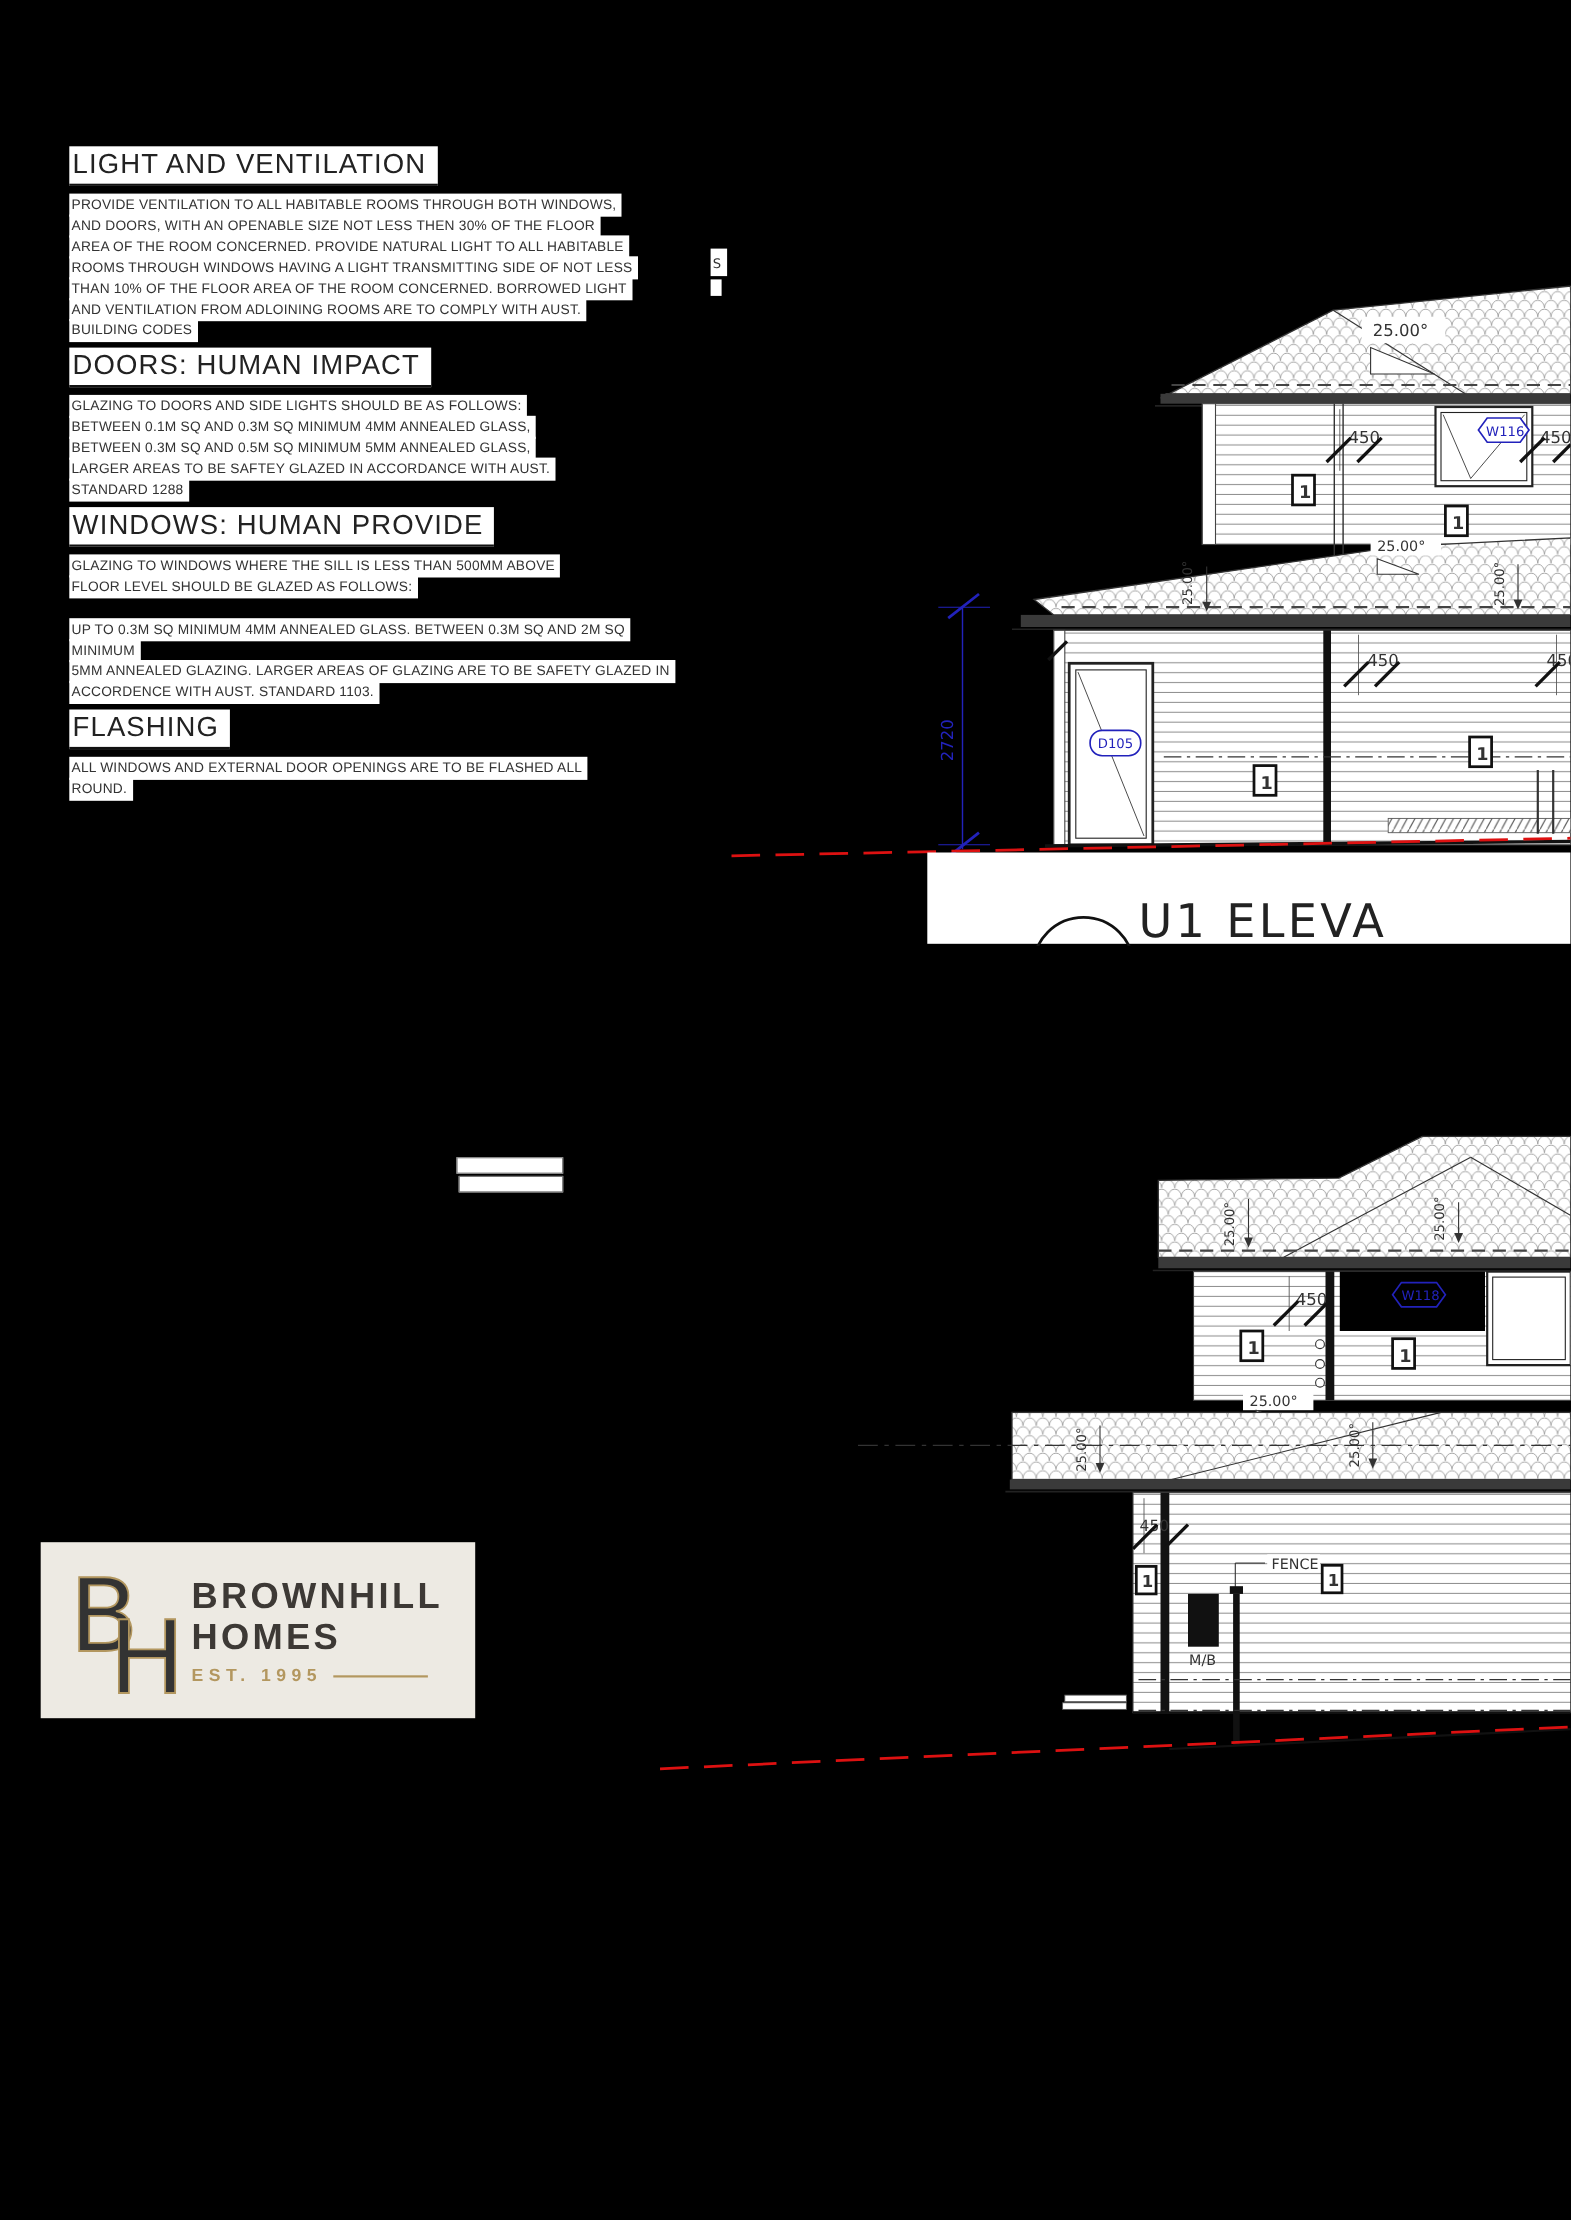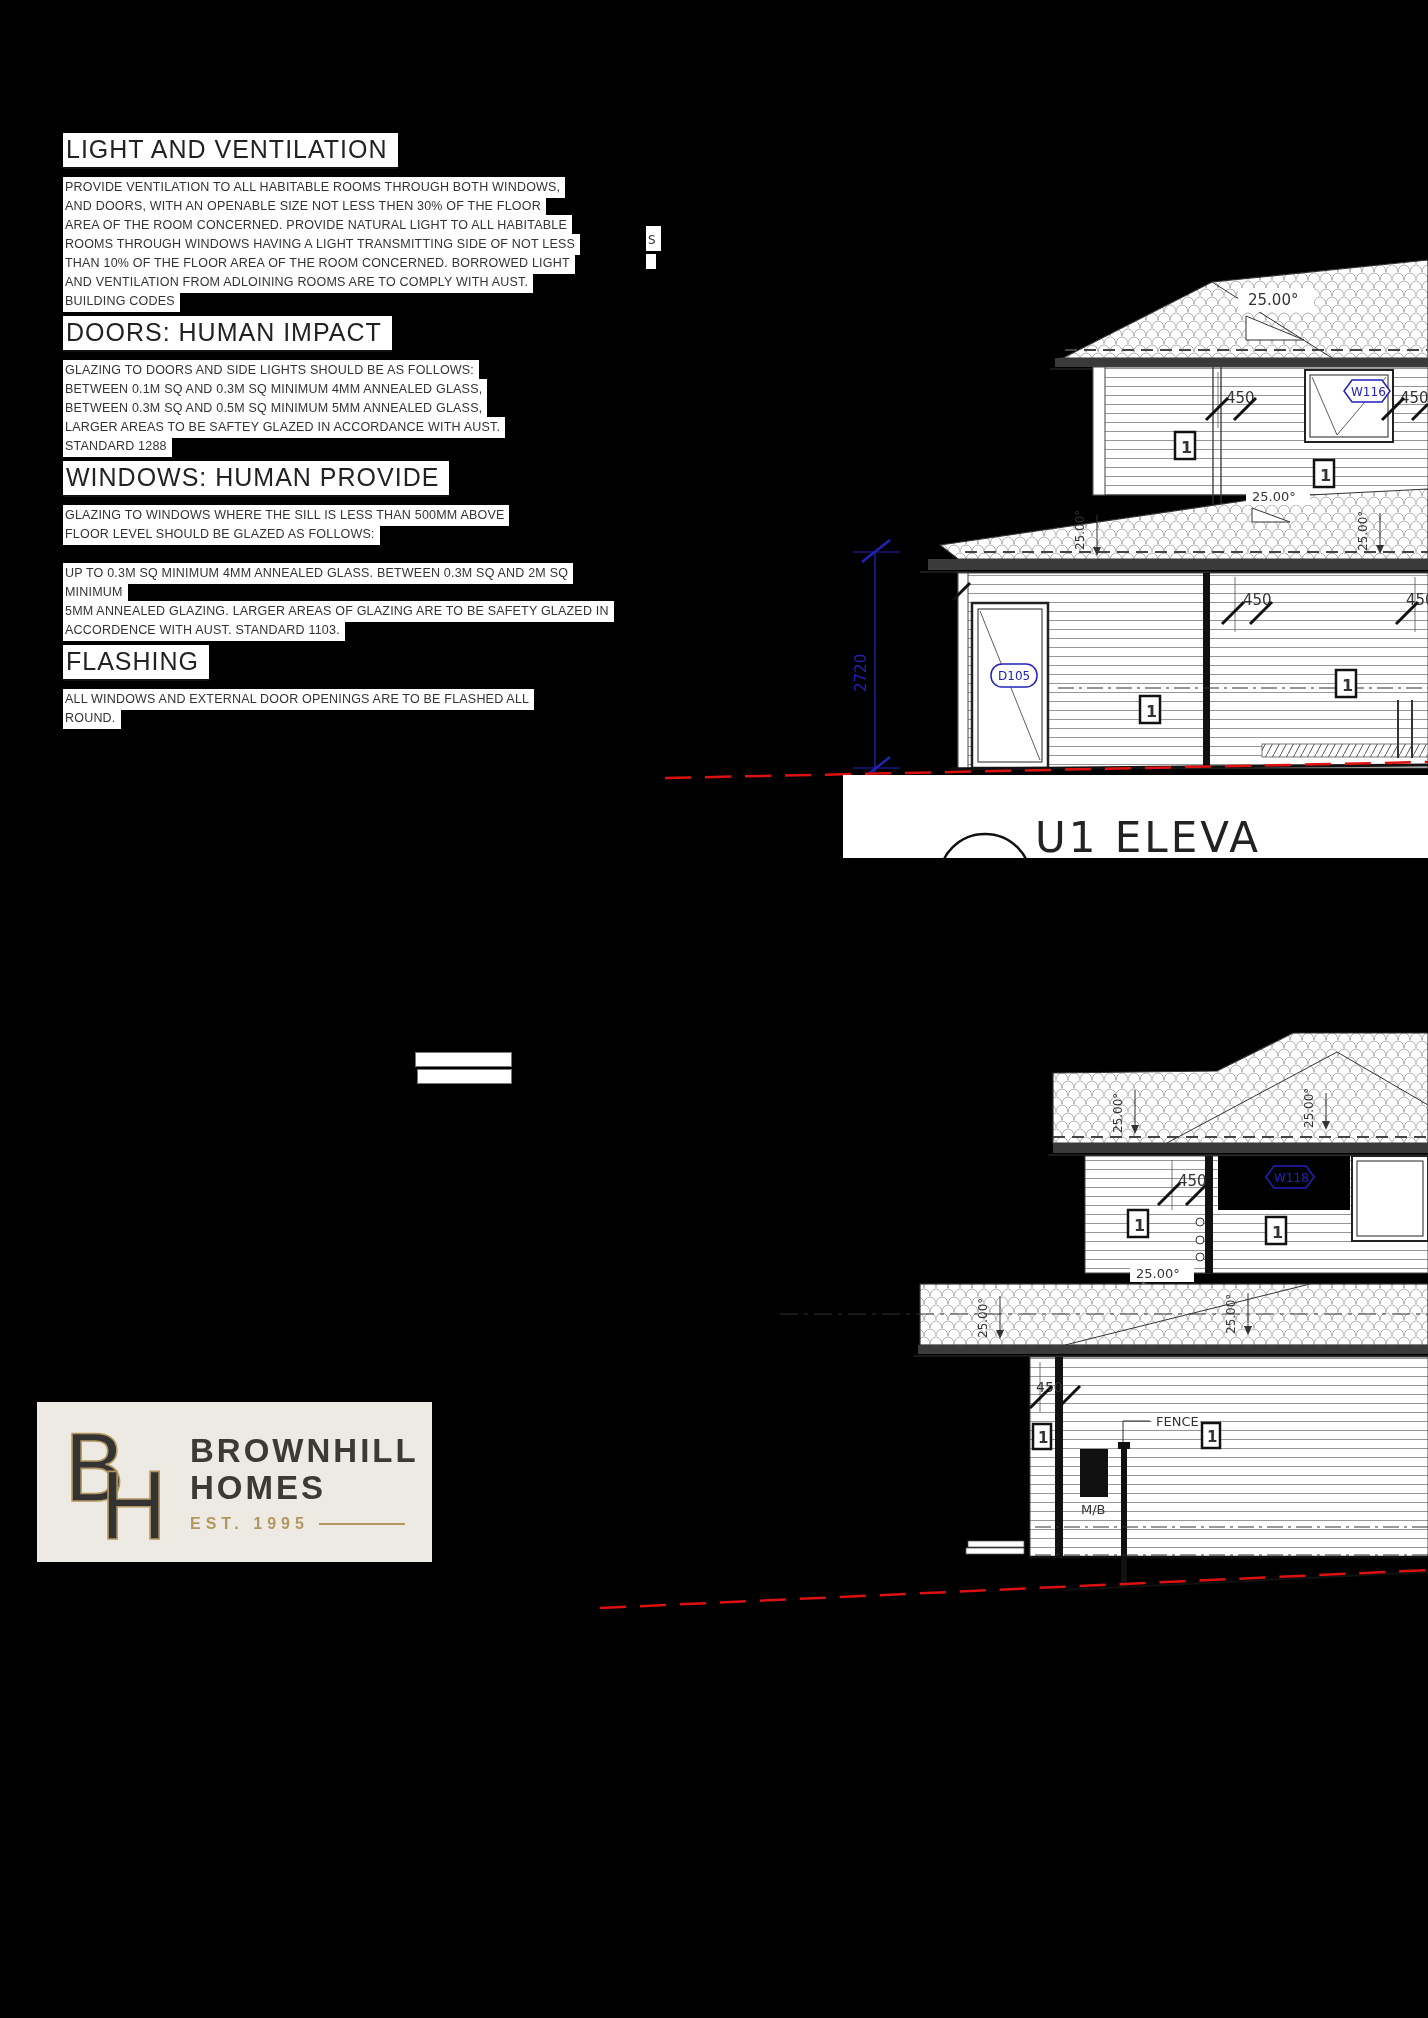--- a/index.html
+++ b/index.html
@@ -16,21 +16,21 @@
   .gap{height:20px;}
   
   svg text{font-family:"DejaVu Sans",sans-serif;fill:#333;}
   .eltitle{font-size:42px;letter-spacing:3px;fill:#222;}
   .blue{fill:#2222bb;}
   .small-strips div{position:absolute;background:#fff;border:1px solid #777;}
   
   #logo{position:absolute;left:37px;top:1402px;width:395px;height:160px;background:#edeae3;
         display:flex;align-items:center;}
   #logo .mono{margin-left:18px;}
-  #logo .words{margin-left:17px;}
+  #logo .words{margin-left:1px;}
   .brand1,.brand2{font-family:"Liberation Sans",sans-serif;font-weight:bold;color:#3d3935;
         font-size:33px;letter-spacing:3px;line-height:37px;}
   .est-row{display:flex;align-items:center;margin-top:9px;}
   .est{font-size:16px;letter-spacing:5px;color:#b3975f;font-weight:bold;}
   .est-line{height:2px;width:86px;background:#b3975f;margin-left:10px;}
   #bottom-strip{position:absolute;left:430px;top:2008px;width:998px;height:10px;background:#fff;}
 </style>
 </head>
 <body>
 

